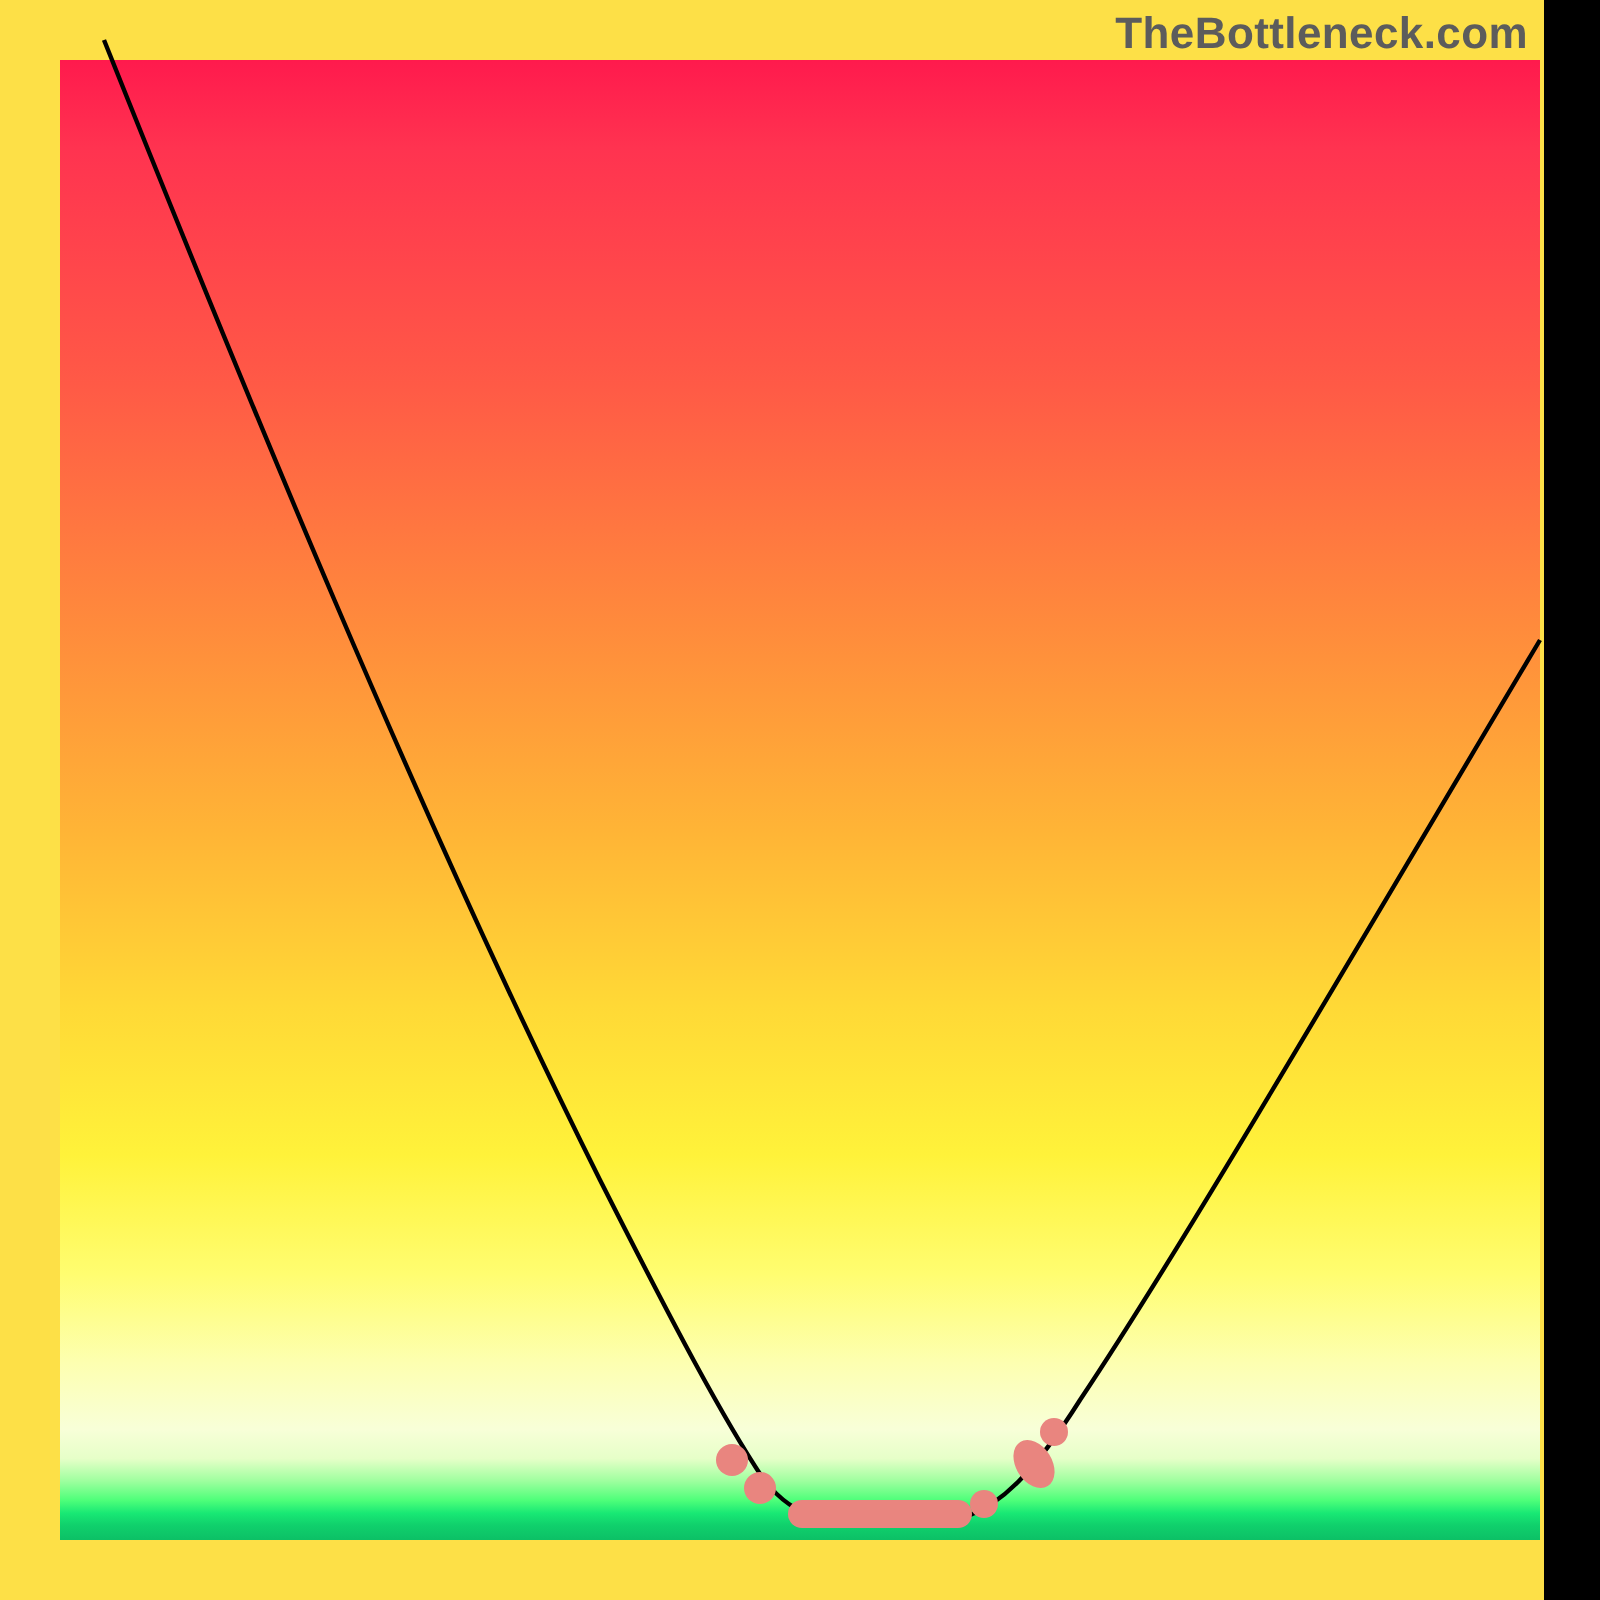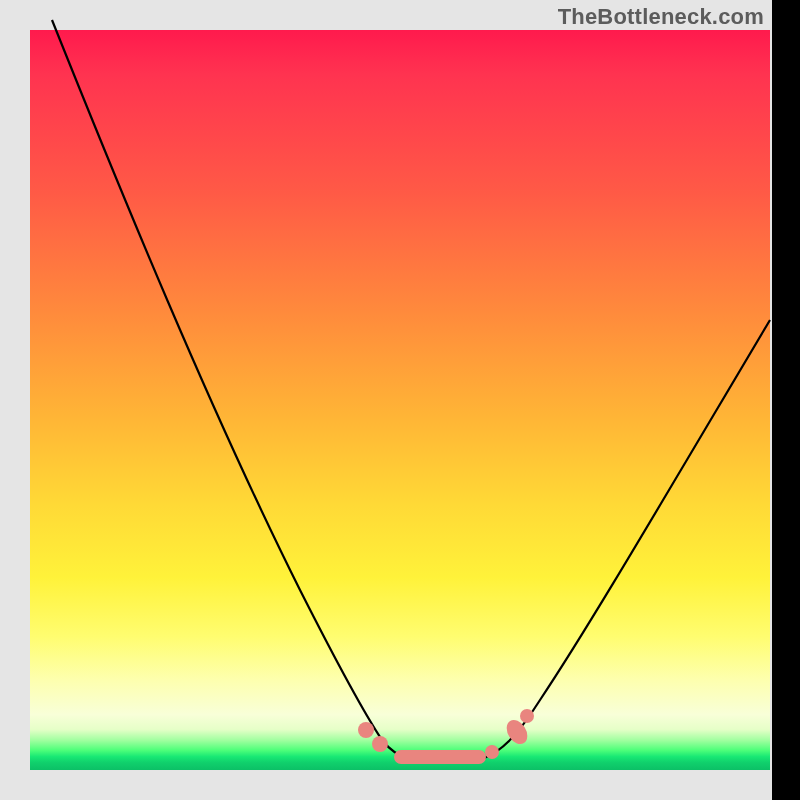--- a/index.html
+++ b/index.html
@@ -10,21 +10,21 @@
     background: #000;
     overflow: hidden;
     font-family: Arial, Helvetica, sans-serif;
   }
   .frame {
     position: absolute;
     left: 0;
     top: 0;
     width: 772px;
     height: 800px;
-    background: #e5e5e5;
+    background: #fde047;
   }
   .plot-area {
     position: absolute;
     left: 30px;
     top: 30px;
     width: 740px;
     height: 740px;
     
     background:
       linear-gradient(

